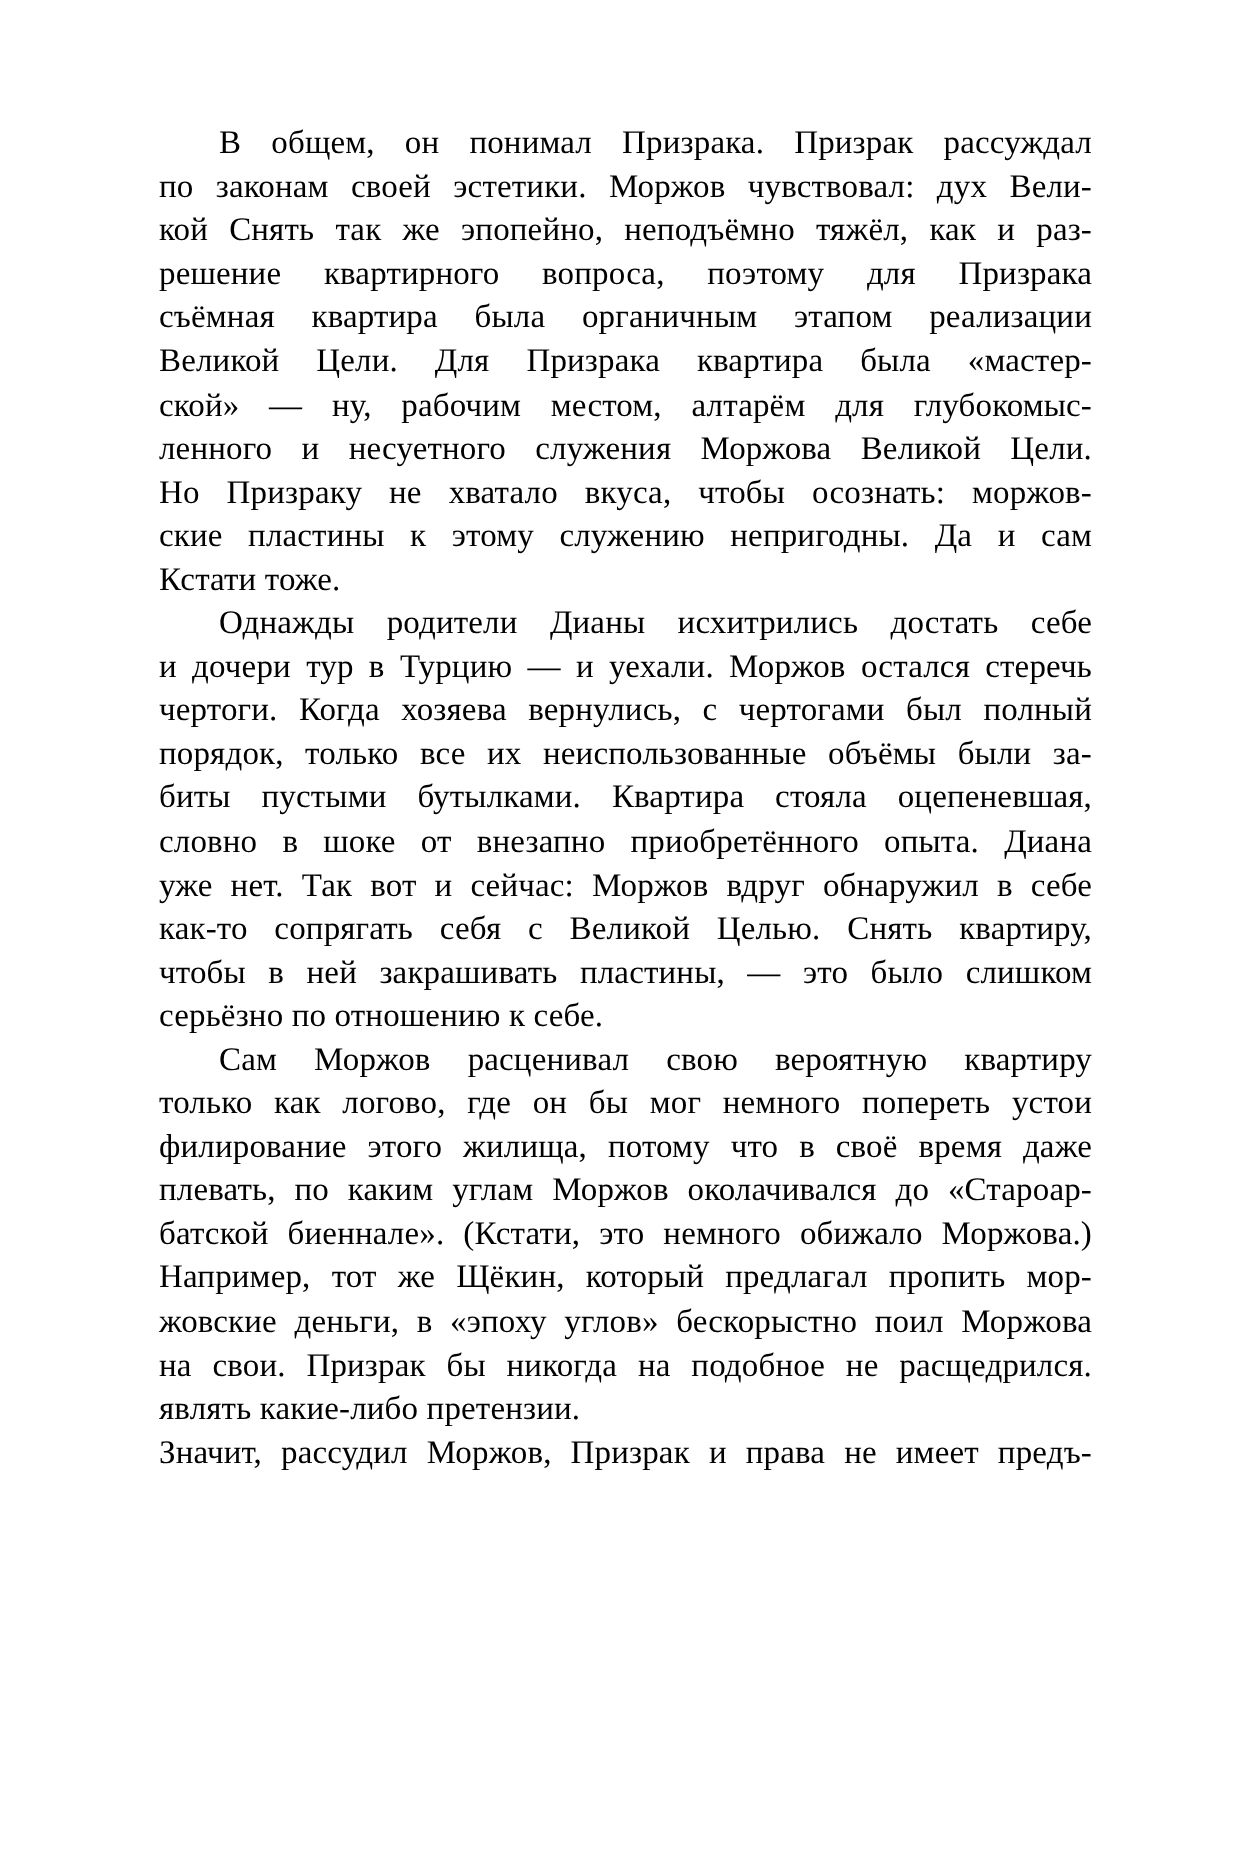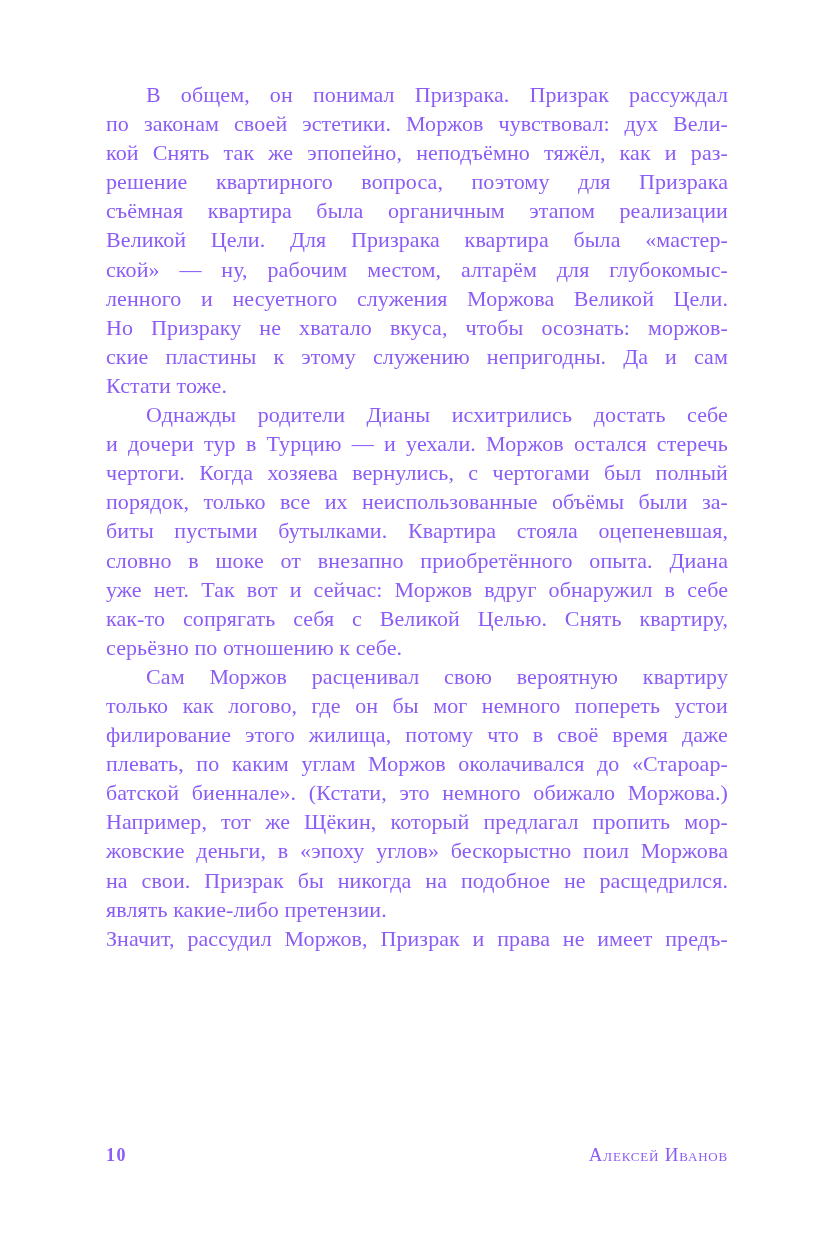--- a/index.html
+++ b/index.html
@@ -11,21 +11,21 @@
     height: 1241px;
     background: #ffffff;
     overflow: hidden;
   }
   .page {
     position: relative;
     width: 833px;
     height: 1241px;
     background: #ffffff;
     font-family: "Liberation Serif", "DejaVu Serif", serif;
-    color: #8b5cf6;
+    color: #000000;
   }
   .text-block {
     position: absolute;
     left: 106px;
     top: 80px;
     width: 622px;
     font-size: 22px;
     line-height: 29.1px;
     letter-spacing: 0.1px;
   }
@@ -84,32 +84,29 @@
       </div>
       <div class="paragraph">
         <div class="line first">Однажды родители Дианы исхитрились достать себе</div>
         <div class="line">и дочери тур в Турцию — и уехали. Моржов остался стеречь</div>
         <div class="line">чертоги. Когда хозяева вернулись, с чертогами был полный</div>
         <div class="line">порядок, только все их неиспользованные объёмы были за-</div>
         <div class="line">биты пустыми бутылками. Квартира стояла оцепеневшая,</div>
         <div class="line">словно в шоке от внезапно приобретённого опыта. Диана</div>
         <div class="line">уже нет. Так вот и сейчас: Моржов вдруг обнаружил в себе</div>
         <div class="line">как-то сопрягать себя с Великой Целью. Снять квартиру,</div>
+        <div class="line">чтобы в ней закрашивать пластины, — это было слишком</div>
         <div class="line last">серьёзно по отношению к себе.</div>
       </div>
       <div class="paragraph">
         <div class="line first">Сам Моржов расценивал свою вероятную квартиру</div>
         <div class="line">только как логово, где он бы мог немного попереть устои</div>
         <div class="line">филирование этого жилища, потому что в своё время даже</div>
         <div class="line">плевать, по каким углам Моржов околачивался до «Староар-</div>
         <div class="line">батской биеннале». (Кстати, это немного обижало Моржова.)</div>
         <div class="line">Например, тот же Щёкин, который предлагал пропить мор-</div>
         <div class="line">жовские деньги, в «эпоху углов» бескорыстно поил Моржова</div>
         <div class="line">на свои. Призрак бы никогда на подобное не расщедрился.</div>
         <div class="line last">являть какие-либо претензии.</div>
         <div class="line">Значит, рассудил Моржов, Призрак и права не имеет предъ-</div>
       </div>
     </div>
-  <div class="footer">
-    <span class="page-number">10</span>
-    <span class="author">Алексей Иванов</span>
-  </div>
 </div>
 
 </body></html>

